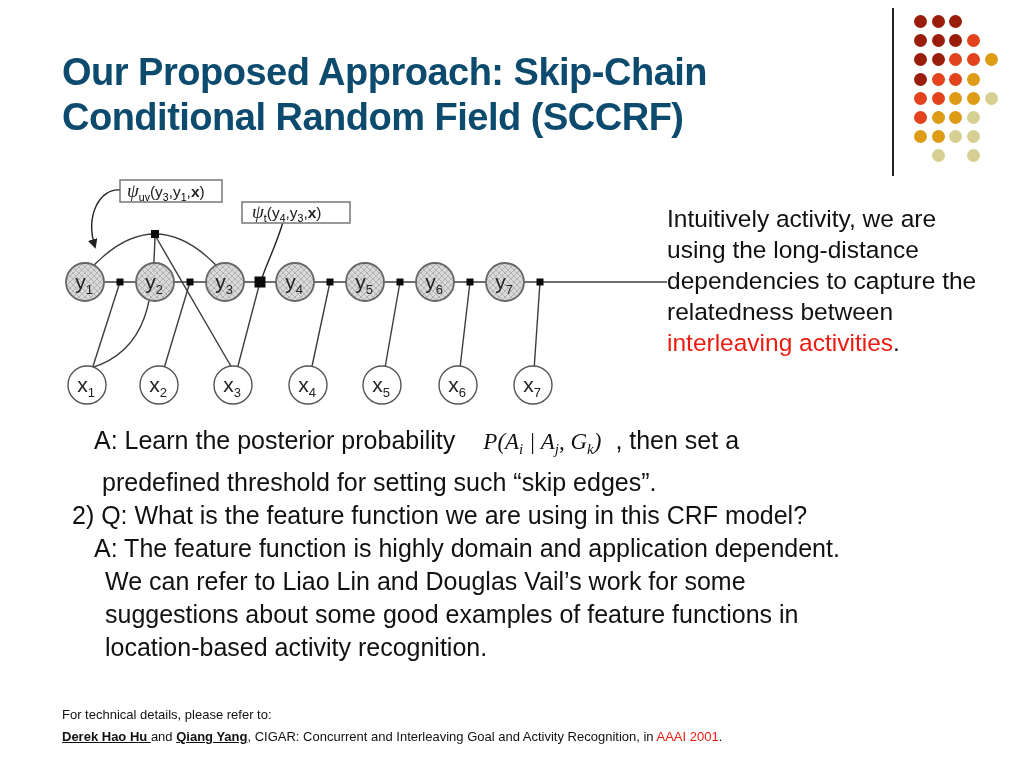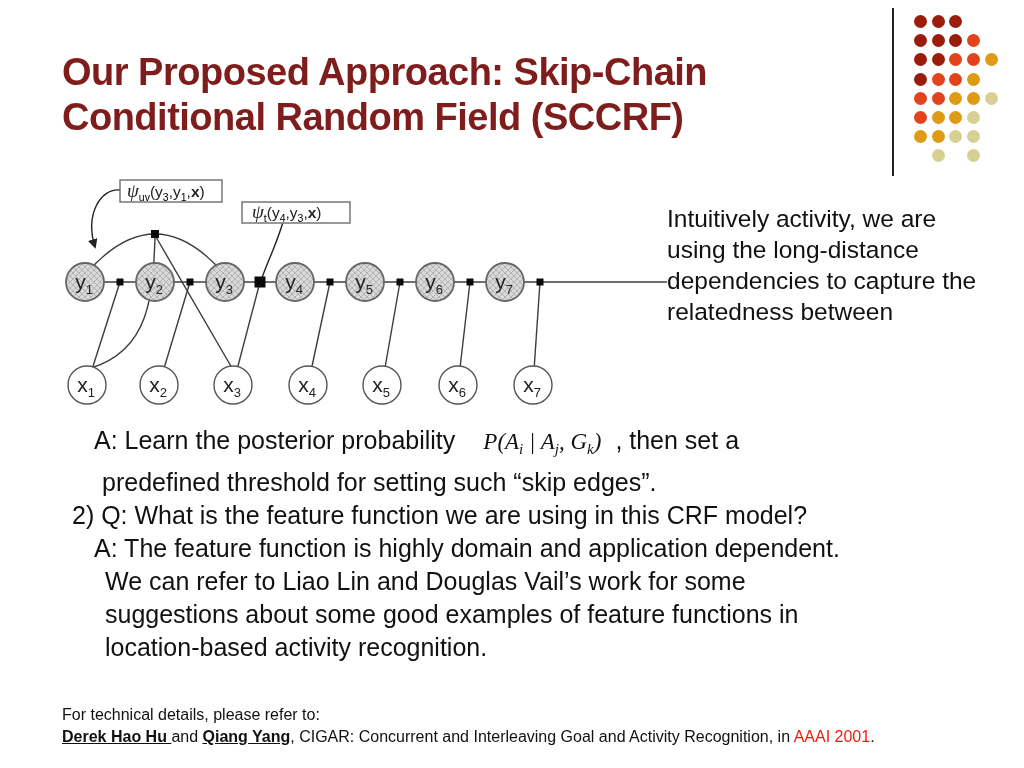--- a/index.html
+++ b/index.html
@@ -1,21 +1,21 @@
 <!DOCTYPE html>
 <html><head>
 <meta charset="utf-8">
 <style>
   html,body{margin:0;padding:0;background:#888;}
   .slide{position:relative;width:1024px;height:768px;background:#ffffff;overflow:hidden;
          font-family:"Liberation Sans","DejaVu Sans",sans-serif;color:#111;}
 
   
   .title{position:absolute;left:62px;top:50px;width:860px;
-         font-size:38px;font-weight:bold;line-height:45px;color:#7f1d1d;letter-spacing:-0.5px;}
+         font-size:38px;font-weight:bold;line-height:45px;color:#0c4a6e;letter-spacing:-0.5px;}
 
   
   .vline{position:absolute;left:892px;top:8px;width:2px;height:168px;background:#222;}
   .dots{position:absolute;left:914px;top:15px;width:100px;height:160px;}
   .dot{position:absolute;width:13px;height:13px;border-radius:50%;}
 
   
   .diagram{position:absolute;left:55px;top:165px;}
 
   
@@ -27,21 +27,21 @@
   .problems{position:absolute;left:72px;top:424px;width:860px;font-size:25px;line-height:33px;}
   .ind1{padding-left:22px;}
   .ind2{padding-left:30px;}
   .ind3{padding-left:33px;}
   .math{font-family:"Liberation Serif","DejaVu Serif",serif;font-style:italic;
         font-size:23px;margin-left:28px;}
   .math .ms{font-size:15px;vertical-align:-5px;font-style:italic;}
   .tail-gap{margin-left:14px;}
 
   
-  .footer{position:absolute;left:62px;top:704px;width:930px;font-size:16px;line-height:22px;}
+  .footer{position:absolute;left:62px;top:704px;width:930px;font-size:13px;line-height:22px;}
   .uname{font-weight:bold;text-decoration:underline;}
 
   svg text{font-family:"Liberation Sans","DejaVu Sans",sans-serif;}
   .nlab{font-size:21px;fill:#222;}
   .nsub{font-size:13px;}
   .psi{font-family:"Liberation Serif","DejaVu Serif",serif;font-style:italic;font-size:19px;fill:#222;}
   .psisub{font-size:10.5px;}
   .parg{font-size:15.5px;fill:#222;}
   .pargsub{font-size:10.5px;}
   .pbold{font-weight:bold;}
@@ -178,20 +178,21 @@
     <text x="197" y="53">
       <tspan class="psi">ψ</tspan><tspan class="psisub" dy="4">t</tspan><tspan class="parg" dy="-4">(y</tspan><tspan class="pargsub" dy="4">4</tspan><tspan class="parg" dy="-4">,y</tspan><tspan class="pargsub" dy="4">3</tspan><tspan class="parg" dy="-4">,</tspan><tspan class="parg pbold">x</tspan><tspan class="parg">)</tspan>
     </text>
   </svg>
 
   <div class="intuition">
     <div>Intuitively activity, we are</div>
     <div>using the long-distance</div>
     <div>dependencies to capture the</div>
     <div>relatedness between</div>
+    <div><span class="red">interleaving activities</span><span>.</span></div>
   </div>
 
   <div class="problems">
     <div class="ind1">
       <span>A: Learn the posterior probability</span><span class="math"><span>P(A</span><span class="ms">i</span><span> | A</span><span class="ms">j</span><span>, G</span><span class="ms">k</span><span>)</span></span><span class="tail-gap">, then set a</span>
     </div>
     <div class="ind2">predefined threshold for setting such “skip edges”.</div>
     <div>2) Q: What is the feature function we are using in this CRF model?</div>
     <div class="ind1">A: The feature function is highly domain and application dependent.</div>
     <div class="ind3">We can refer to Liao Lin and Douglas Vail’s work for some</div>

